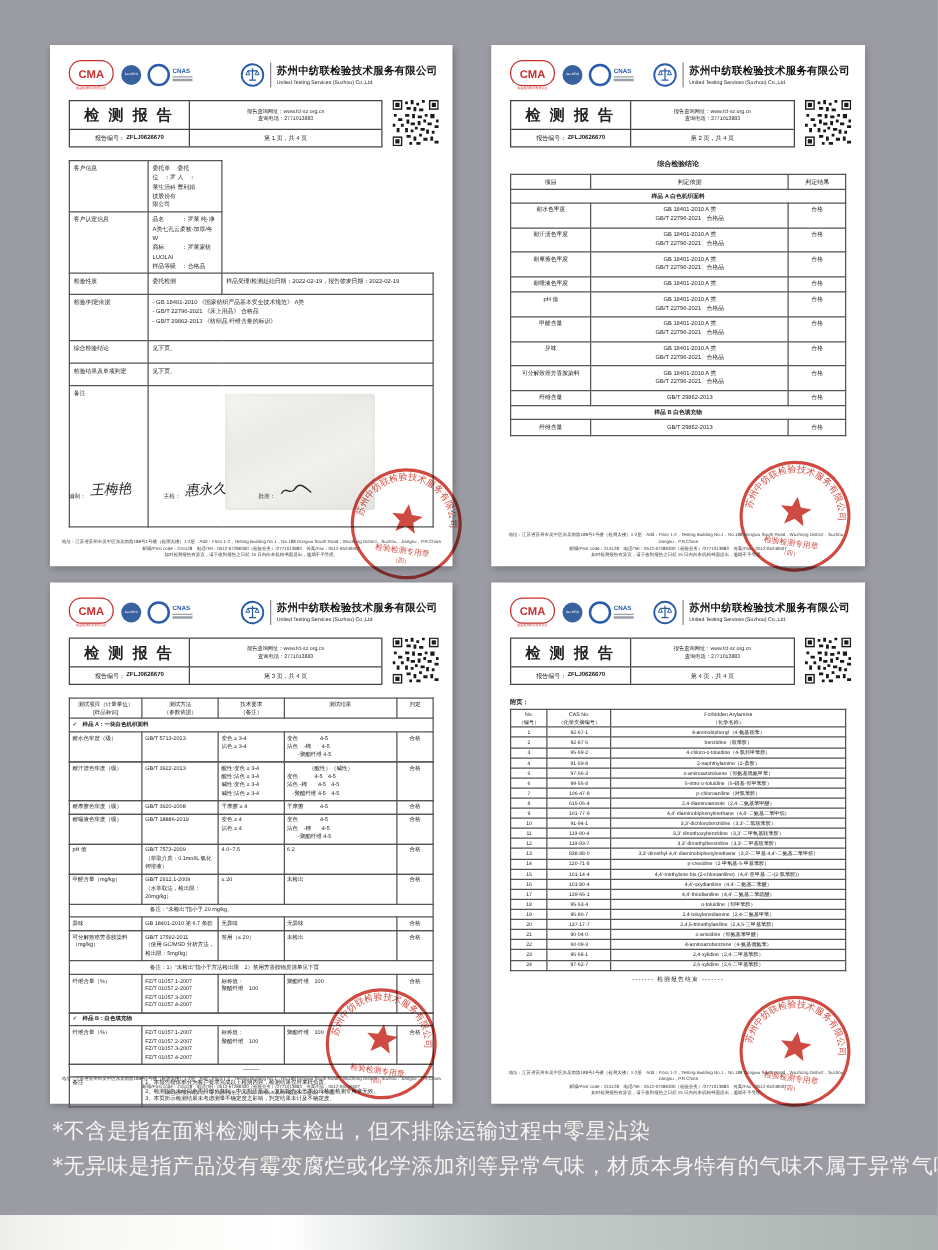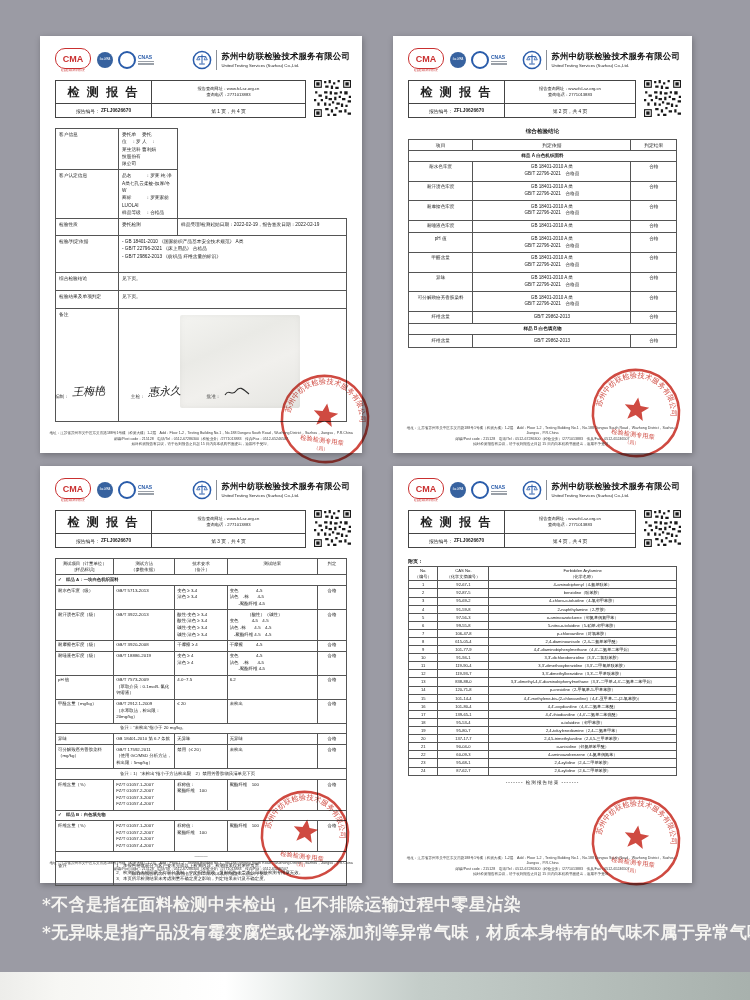--- a/index.html
+++ b/index.html
@@ -83,21 +83,21 @@
   .docfooter{position:absolute;left:8px;right:8px;bottom:5px;text-align:center;
              font-size:3.6px;color:#3a3a3a;line-height:1.55;white-space:pre-line;}
 
   .stamp{position:absolute;width:94px;height:94px;mix-blend-mode:multiply;opacity:.92;transform:rotate(8deg);}
   .stamp-1{left:228px;top:336px;}
   .stamp-2{left:196px;top:330px;}
   .stamp-3{left:218px;top:322px;}
   .stamp-4{left:196px;top:328px;}
   .col-left .stamp-1{left:238px;}
 
-  .fn{position:absolute;left:42px;color:#f6f5f2;font-size:17px;font-weight:bold;
+  .fn{position:absolute;left:42px;color:#f6f5f2;font-size:17px;font-weight:normal;
       font-family:"DejaVu Serif",serif;letter-spacing:.4px;white-space:nowrap;}
   .fn1{top:893px;}
   .fn2{top:921px;}
   .photo-strip{position:absolute;left:0;top:972px;width:750px;height:28px;
       background:linear-gradient(90deg,#ededea 0%,#f7f7f4 8%,#fbfbf9 19%,#ffffff 30%,#dfe5e2 43%,#c4cdc9 56%,#b7c0bc 76%,#a8b1ad 100%);}
 </style>
 </head>
 <body>
 
 <div class="doc col-left row-top" id="doc1">

